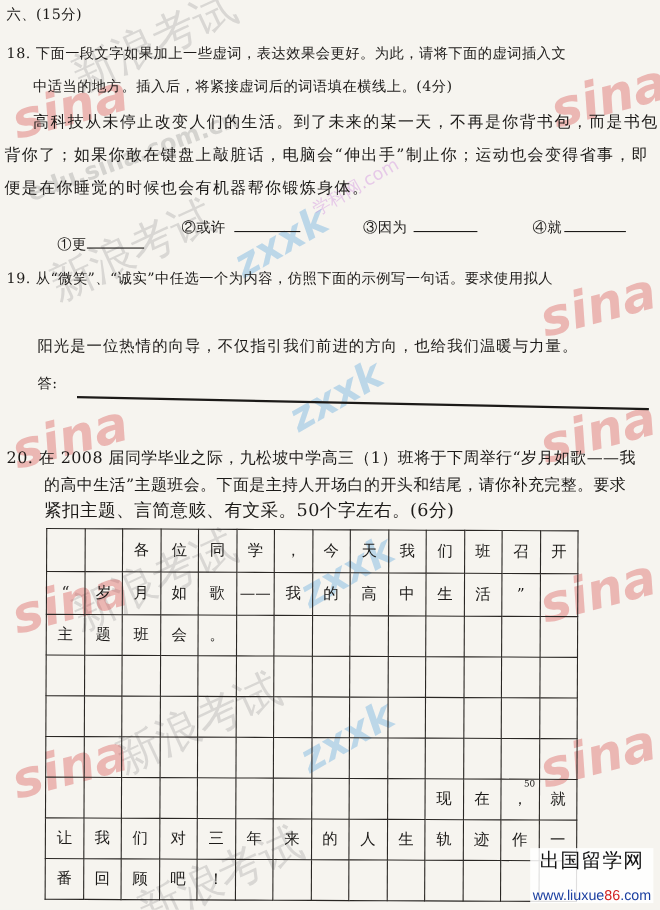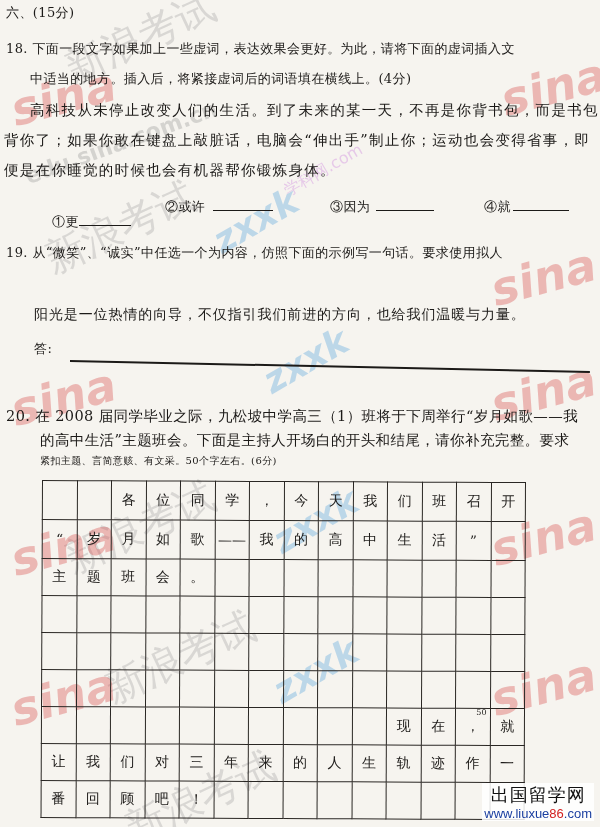--- a/index.html
+++ b/index.html
@@ -26,21 +26,21 @@
   
   .wm { position: absolute; pointer-events: none; }
   .wm-sina { color: rgba(214, 70, 70, 0.35); font-family: "DejaVu Sans", sans-serif; font-weight: bold; font-style: italic; font-size: 46px; }
   .wm-edu { color: rgba(150, 150, 150, 0.35); font-family: "DejaVu Sans", sans-serif; font-weight: bold; font-size: 22px; transform: rotate(-20deg); }
   .wm-xinlang { color: rgba(150, 150, 150, 0.3); font-size: 40px; transform: rotate(-25deg); }
   .wm-zxxk { color: rgba(80, 160, 220, 0.35); font-family: "DejaVu Sans", sans-serif; font-weight: bold; font-style: italic; font-size: 36px; transform: rotate(-30deg); }
   .wm-com { color: rgba(200, 120, 220, 0.35); font-family: "DejaVu Sans", sans-serif; font-size: 16px; transform: rotate(-30deg); }
 
   .logo { position: absolute; right: 6px; bottom: 6px; background: rgba(255,255,255,0.85); padding: 0 2px; text-align: center; }
   .logo-cn { font-family: "DejaVu Sans", sans-serif; font-size: 18px; color: #111; letter-spacing: 1px; line-height: 24px; }
-  .logo-url { font-family: "Liberation Sans", sans-serif; font-size: 13px; color: #1b3fa0; line-height: 14px; }
+  .logo-url { font-family: "Liberation Sans", sans-serif; font-size: 13px; color: #1b3fa0; line-height: 14px; margin-top: 12px; }
   .logo-url .red { color: #d22020; }
 </style>
 </head>
 <body>
 
 <div class="page">
 
   <div class="wm wm-sina" style="left:10px;top:70px;transform:rotate(-15deg)">sina</div>
   <div class="wm wm-edu" style="left:20px;top:130px">edu.sina.com.cn</div>
   <div class="wm wm-xinlang" style="left:60px;top:10px">新浪考试</div>
@@ -83,21 +83,21 @@
     <span>④就</span><span class="blank" style="width:56px;margin-left:2px"></span>
   </div>
 
   <div class="line" style="left:6px;top:244px">19. 从“微笑”、“诚实”中任选一个为内容，仿照下面的示例写一句话。要求使用拟人</div>
   <div class="line body-text" style="left:34px;top:306px;font-size:14px;letter-spacing:0.9px">阳光是一位热情的向导，不仅指引我们前进的方向，也给我们温暖与力量。</div>
   <div class="line" style="left:34px;top:340px">答:</div>
   <div class="answer-rule"></div>
 
   <div class="line" style="left:6px;top:407px;font-size:14.5px">20. 在 2008 届同学毕业之际，九松坡中学高三（1）班将于下周举行“岁月如歌——我</div>
   <div class="line" style="left:40px;top:431px;font-size:14.5px">的高中生活”主题班会。下面是主持人开场白的开头和结尾，请你补充完整。要求</div>
-  <div class="line" style="left:40px;top:454px;font-size:10px">紧扣主题、言简意赅、有文采。50个字左右。(6分)</div>
+  <div class="line" style="left:40px;top:454px;font-size:16px">紧扣主题、言简意赅、有文采。50个字左右。(6分)</div>
 
   <table class="grid">
     <tbody>
       <tr class="tall">
         <td></td>
           <td></td>
           <td>各</td>
           <td>位</td>
           <td>同</td>
           <td>学</td>

